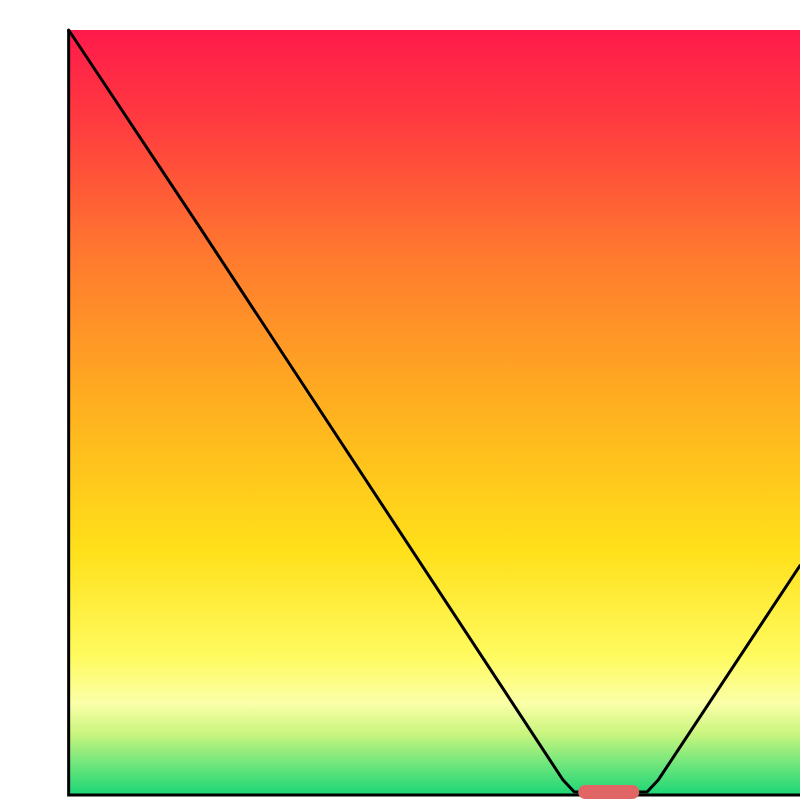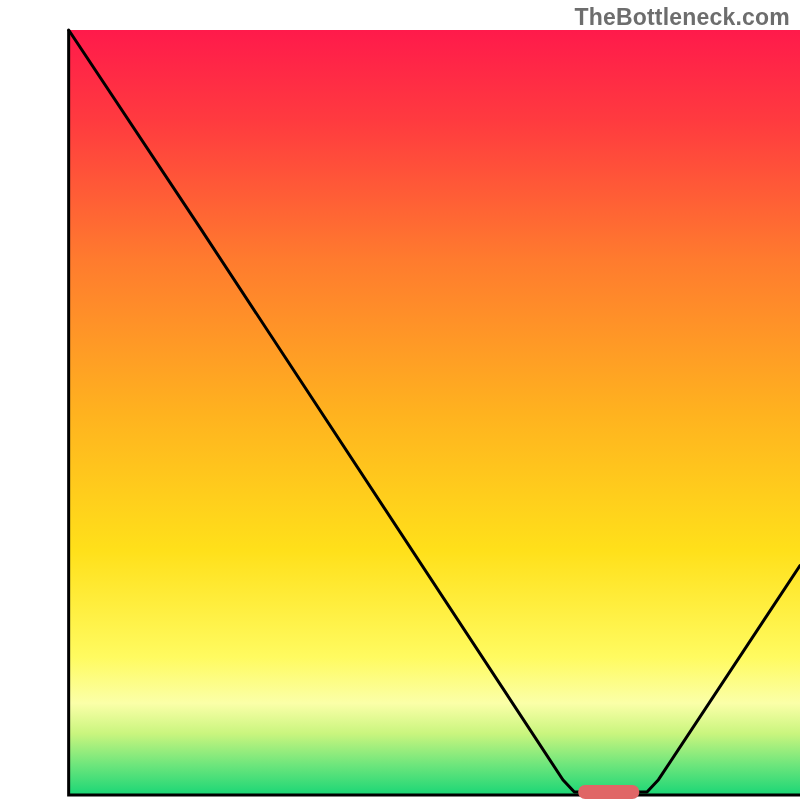--- a/index.html
+++ b/index.html
@@ -32,21 +32,20 @@
     top: 0;
     width: 800px;
     height: 800px;
     display: block;
   }
 </style>
 </head>
 <body>
 
 <div class="stage">
-  <div class="watermark">TheBottleneck.com</div>
 
   <svg class="plot" viewBox="0 0 800 800">
     <defs>
       <linearGradient id="bg-grad" x1="0" y1="0" x2="0" y2="1">
           <stop offset="0%" stop-color="#ff1a4b"></stop>
           <stop offset="12%" stop-color="#ff3b3f"></stop>
           <stop offset="30%" stop-color="#ff7b2e"></stop>
           <stop offset="50%" stop-color="#ffb21f"></stop>
           <stop offset="68%" stop-color="#ffe01a"></stop>
           <stop offset="82%" stop-color="#fffb60"></stop>

